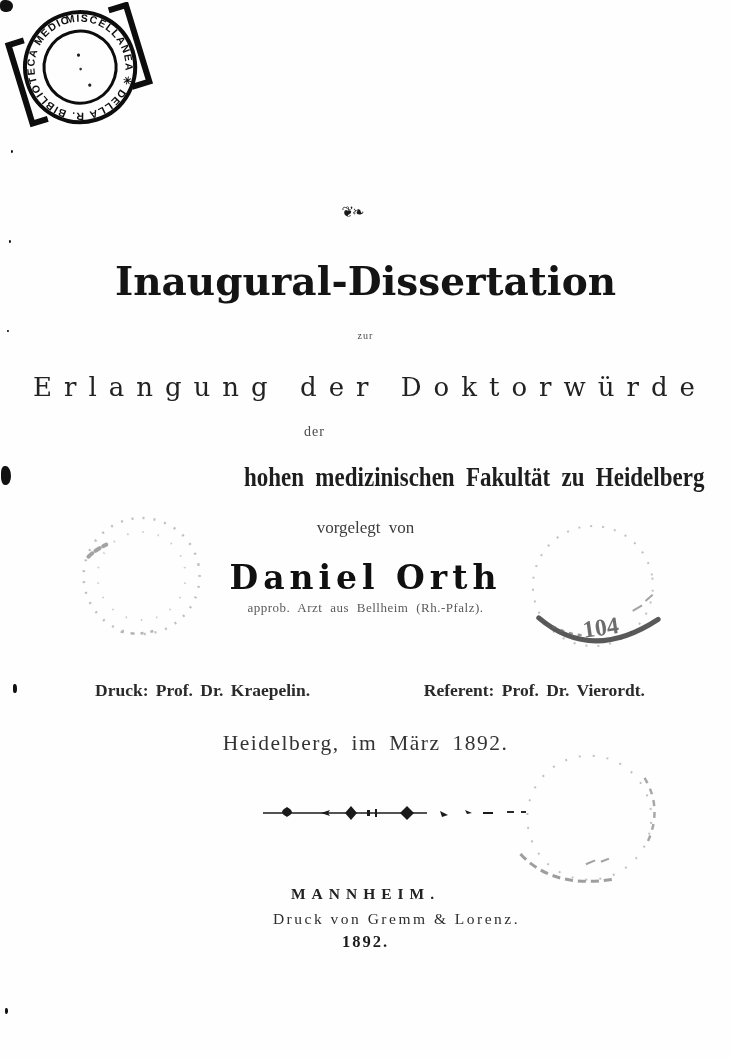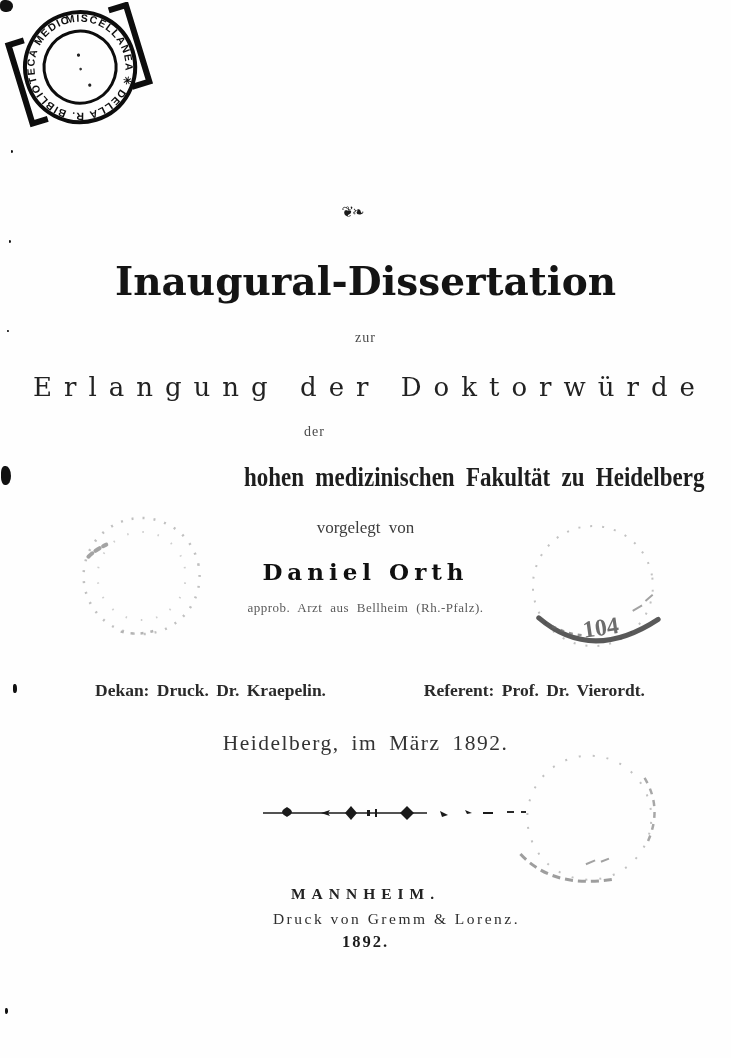--- a/index.html
+++ b/index.html
@@ -35,21 +35,21 @@
     font-size:15px;color:#1a1a1a;letter-spacing:-2px;
   }
   
   .subtitle{
     position:absolute;top:258px;left:0;width:731px;text-align:center;
     font-family:"DejaVu Serif", serif;
     font-weight:700;font-size:39px;color:#141414;
   }
   .zur{
     position:absolute;top:330px;left:0;width:731px;text-align:center;
-    font-size:14px;color:#4a4a4a;letter-spacing:1px;
+    font-size:10px;color:#4a4a4a;letter-spacing:1px;
   }
   .degree-line{
     position:absolute;top:372px;left:0;width:740px;text-align:center;
     font-family:"DejaVu Serif", serif;
     font-size:26px;letter-spacing:12px;color:#222;
   }
   .der{
     position:absolute;top:424px;left:0;width:629px;text-align:center;
     font-size:14px;color:#4a4a4a;letter-spacing:1px;
   }
@@ -63,21 +63,21 @@
     transform:scale(0.92,1.08);transform-origin:center top;
     word-spacing:6px;
   }
   .presented-by{
     position:absolute;top:518px;left:0;width:731px;text-align:center;
     font-size:17px;color:#3d3d3d;word-spacing:4px;
   }
   .author{
     position:absolute;top:558px;left:0;width:731px;text-align:center;
     font-family:"DejaVu Serif", serif;
-    font-weight:700;font-size:23px;letter-spacing:5px;color:#101010;
+    font-weight:700;font-size:33px;letter-spacing:5px;color:#101010;
   }
   .author-detail{
     position:absolute;top:600px;left:0;width:731px;text-align:center;
     font-size:13px;color:#5a5a5a;word-spacing:4px;letter-spacing:.5px;
   }
   
   .officials{
     position:absolute;top:680px;left:95px;width:550px;
     display:flex;justify-content:space-between;
     font-weight:700;font-size:17.5px;color:#2a2a2a;word-spacing:3px;
@@ -145,21 +145,21 @@
   <div class="der">der</div>
   <div class="faculty-line">
     <span>hohen medizinischen Fakultät zu Heidelberg</span>
   </div>
   <div class="presented-by">vorgelegt von</div>
 
   <div class="author">Daniel Orth</div>
   <div class="author-detail">approb. Arzt aus Bellheim (Rh.-Pfalz).</div>
 
   <div class="officials">
-    <span>Dekan: Druck. Dr. Kraepelin.</span>
+    <span>Druck: Prof. Dr. Kraepelin.</span>
     <span>Referent: Prof. Dr. Vierordt.</span>
   </div>
 
   <div class="place-date">Heidelberg, im März 1892.</div>
 
   <div class="divider">
     <svg width="280" height="22" viewBox="0 0 280 22">
       <line x1="8" y1="11" x2="172" y2="11" stroke="#1a1a1a" stroke-width="1.6"></line>
       <path d="M 66,11 l 9,-3 -2,3 2,3 z" fill="#1a1a1a"></path>
       <path d="M 32,5 c 3,2 4,2 5,5 -1,3 -2,3 -5,5 -3,-2 -4,-2 -5,-5 1,-3 2,-3 5,-5 z" fill="#1a1a1a"></path>

